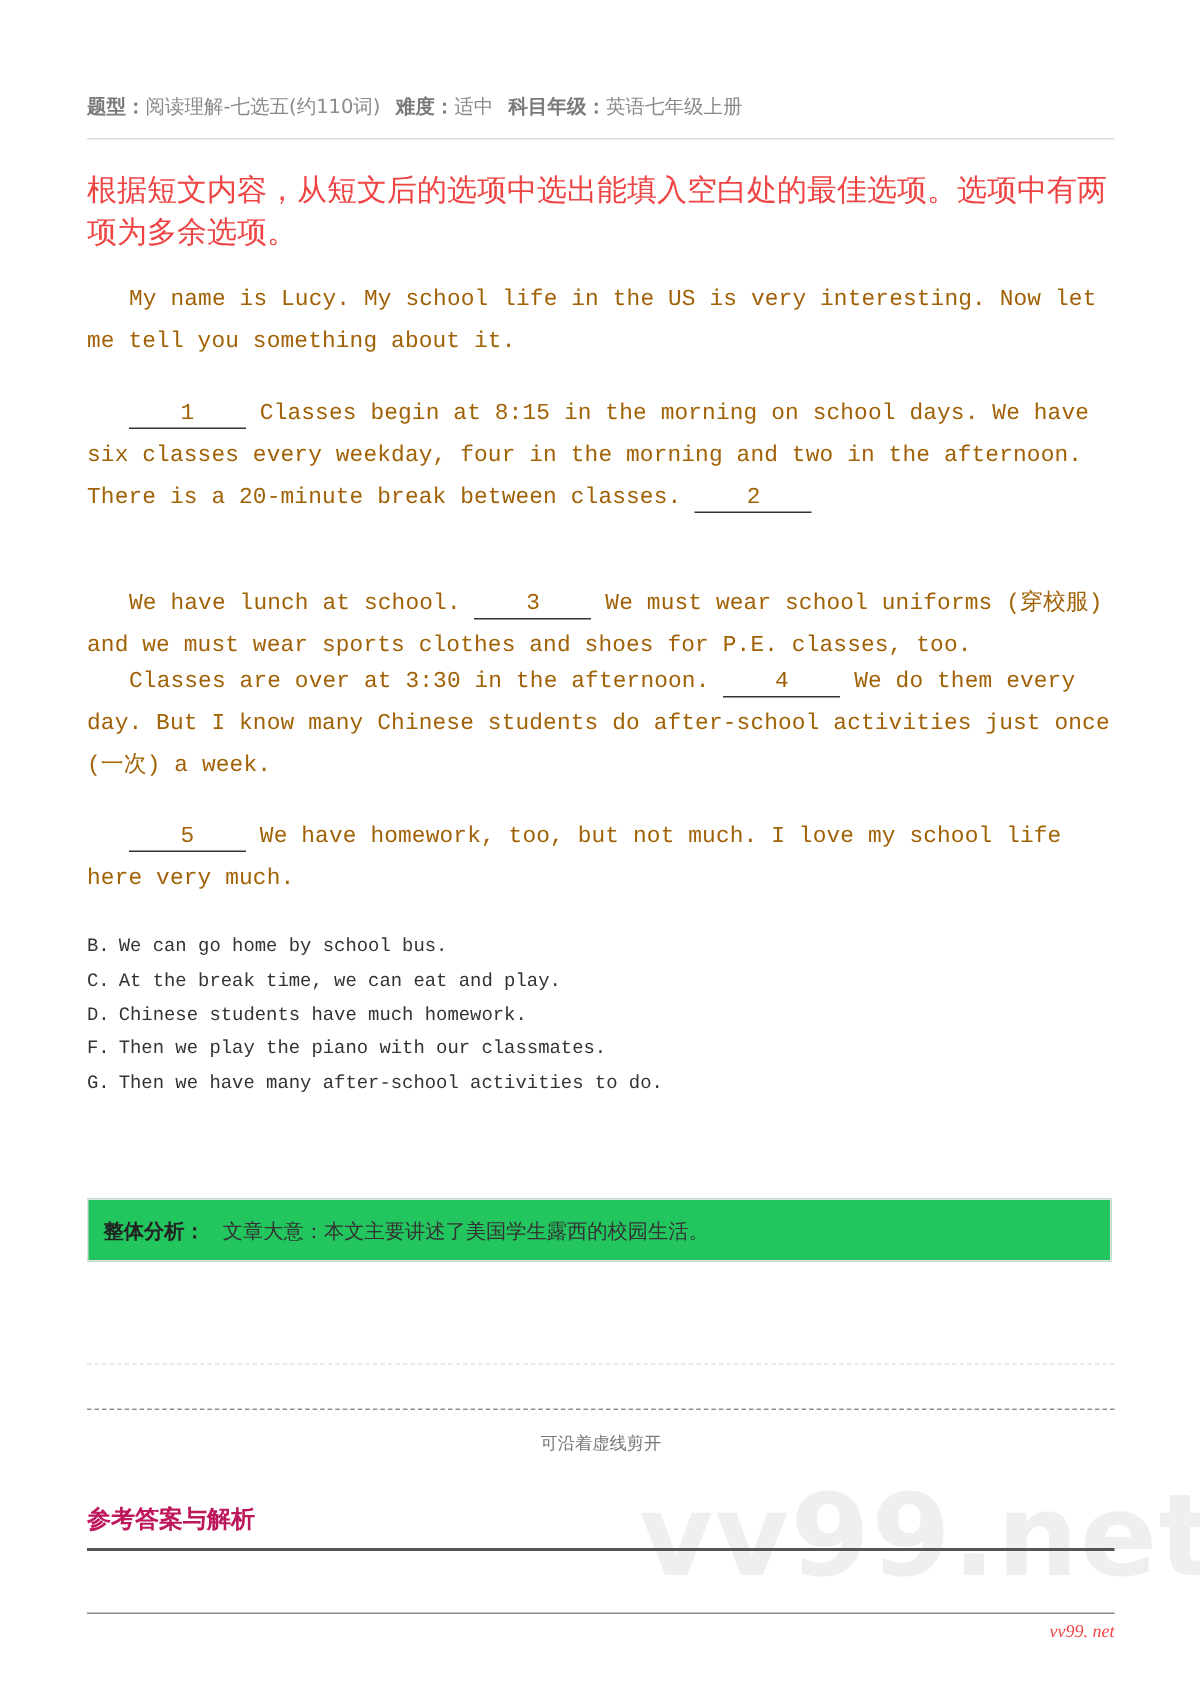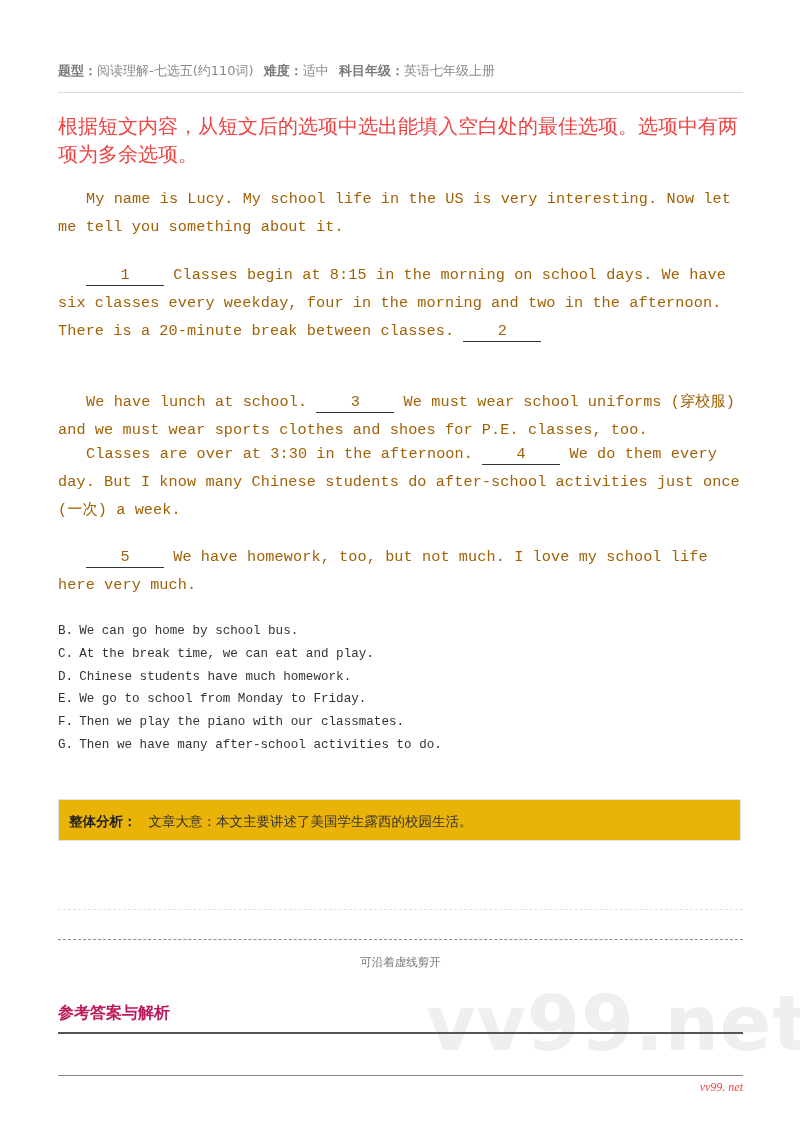--- a/index.html
+++ b/index.html
@@ -88,21 +88,21 @@
     }
     .option-item .letter {
       margin-right: 6px;
     }
     .analysis-box {
       position: absolute;
       top: 799px;
       left: 0;
       width: 683px;
       height: 42px;
-      background: #eab308;
+      background: #22c55e;
       border: 1px solid #e2e2e2;
       box-sizing: border-box;
       padding: 0 0 0 10px;
       font-size: 13.5px;
       line-height: 42px;
       color: #333;
       font-family: "DejaVu Sans", "Liberation Sans", sans-serif;
     }
     .analysis-box .label {
       font-weight: bold;
@@ -216,21 +216,20 @@
   </div>
 
   <div class="para" style="top:543px;">
     <span class="blank">5</span><span> We have homework, too, but not much. I love my school life here very much.</span>
   </div>
 
   <div class="options">
     <div class="option-item"><span class="letter">B.</span><span>We can go home by school bus.</span></div>
     <div class="option-item"><span class="letter">C.</span><span>At the break time, we can eat and play.</span></div>
     <div class="option-item"><span class="letter">D.</span><span>Chinese students have much homework.</span></div>
-    <div class="option-item"><span class="letter">E.</span><span>We go to school from Monday to Friday.</span></div>
     <div class="option-item"><span class="letter">F.</span><span>Then we play the piano with our classmates.</span></div>
     <div class="option-item"><span class="letter">G.</span><span>Then we have many after-school activities to do.</span></div>
   </div>
 
   <div class="analysis-box">
     <span class="label">整体分析：</span><span>文章大意：本文主要讲述了美国学生露西的校园生活。</span>
   </div>
 
   <div class="dash-faint"></div>
   <div class="dash-dark"></div>

